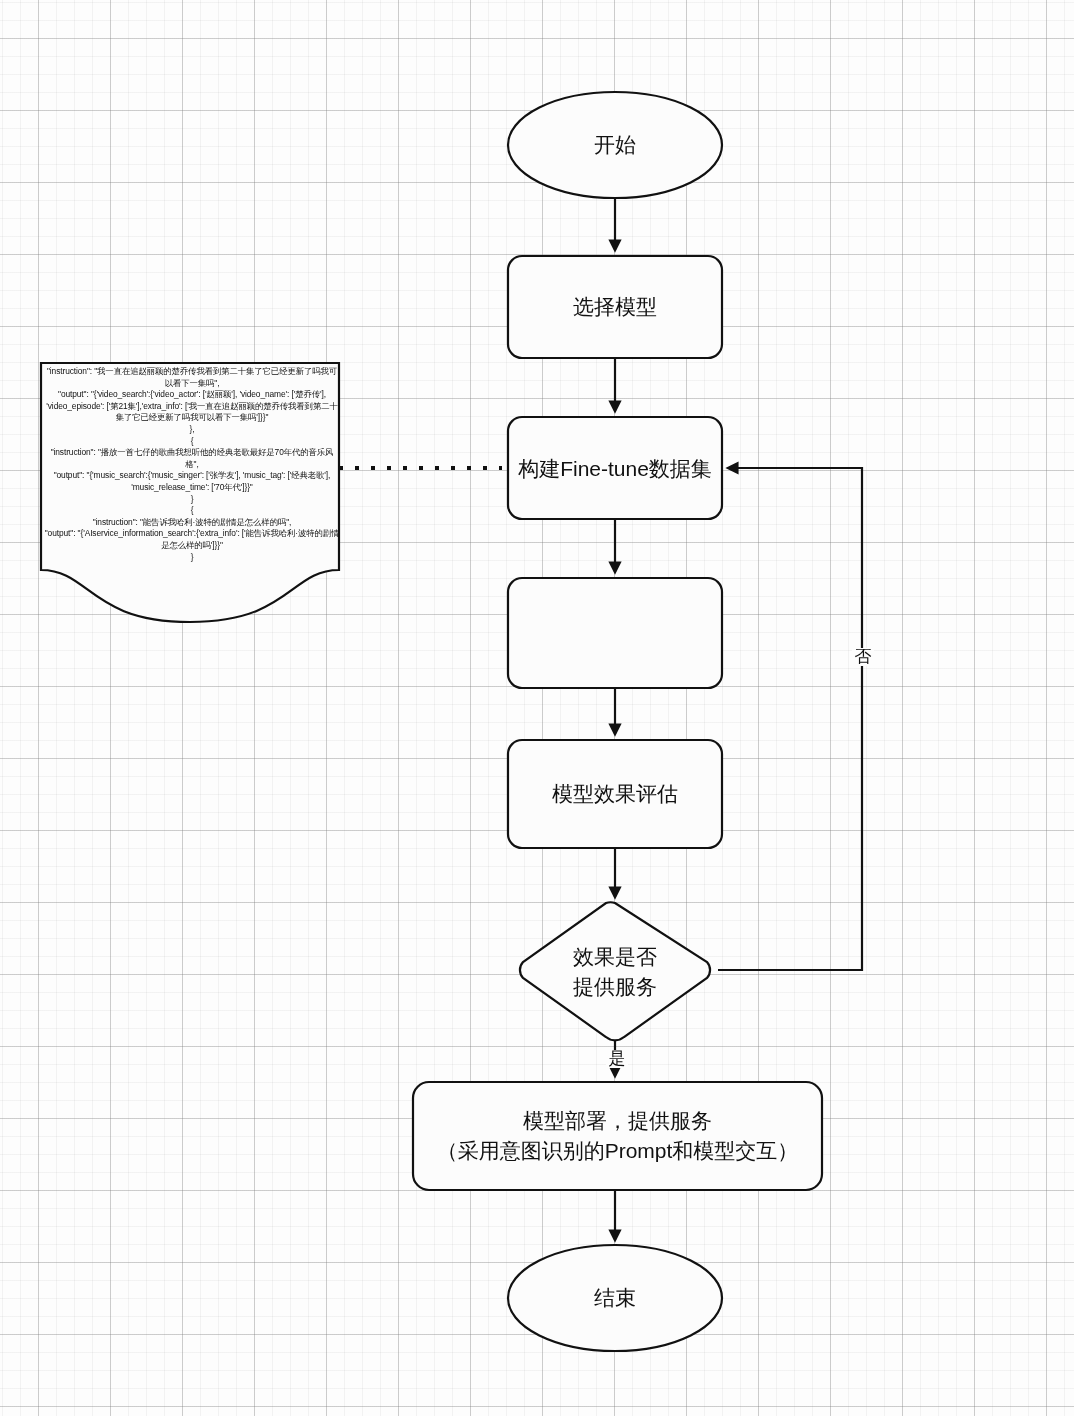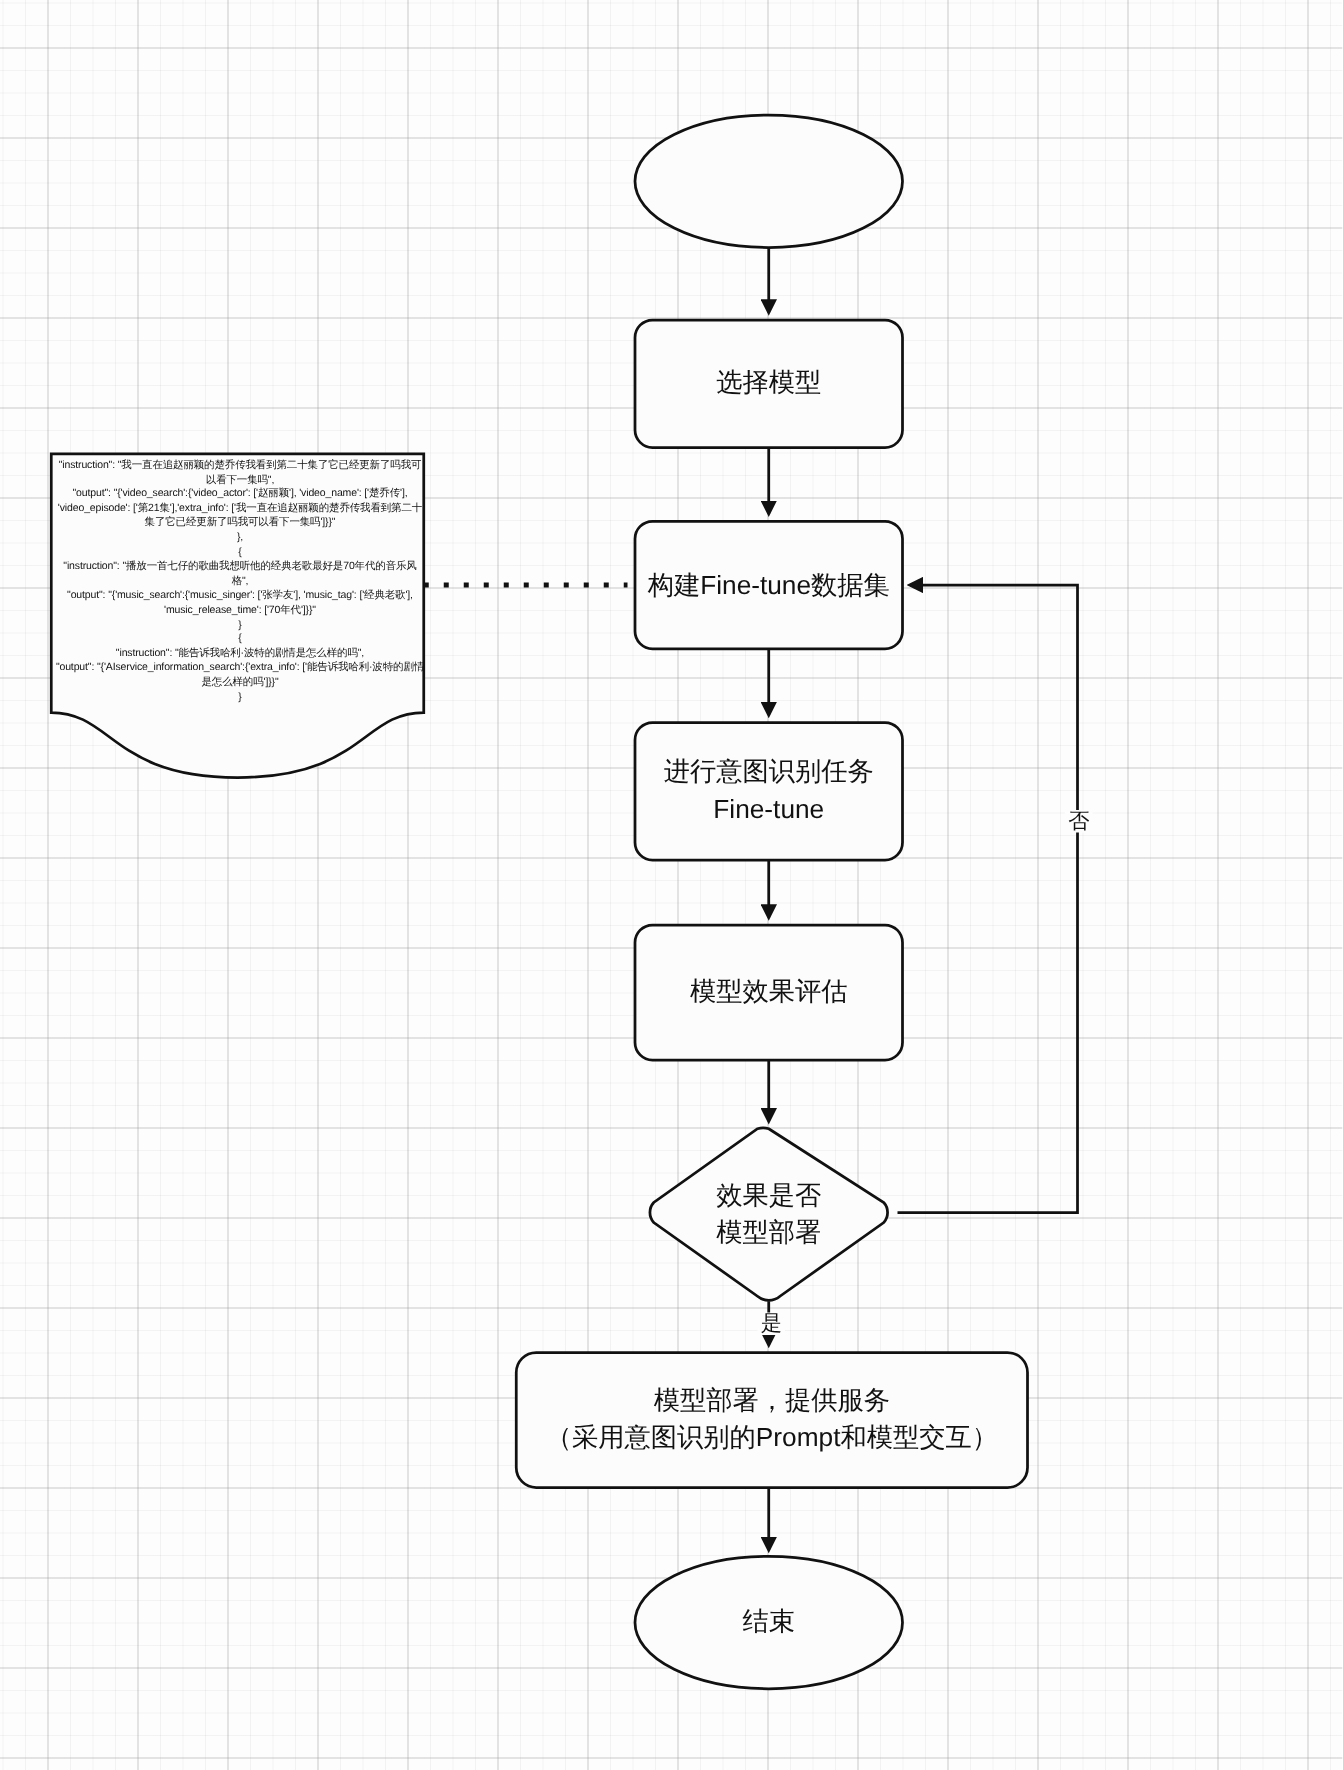--- a/index.html
+++ b/index.html
@@ -119,32 +119,31 @@
 
     <line x1="615" y1="1041" x2="615" y2="1076" stroke="#111111" stroke-width="2.2" marker-end="url(#arrow)"></line>
 
     <line x1="615" y1="1190" x2="615" y2="1240" stroke="#111111" stroke-width="2.2" marker-end="url(#arrow)"></line>
 
     <path d="M 718 970 L 862 970 L 862 468 L 728 468" fill="none" stroke="#111111" stroke-width="2.2" marker-end="url(#arrow)"></path>
 
     <line x1="339" y1="468" x2="502" y2="468" stroke="#111111" stroke-width="4" stroke-dasharray="4 12" stroke-linecap="butt"></line>
   </svg>
 
+  <div class="node-label" style="left:508px; top:92px; width:214px; height:106px;">开始</div>
 
   <div class="node-label" style="left:508px; top:256px; width:214px; height:102px;text-align:right;">选择模型</div>
 
   <div class="node-label" style="left:508px; top:417px; width:214px; height:104px;">构建Fine-tune数据集</div>
 
-  <div class="node-label" style="left:508px; top:578px; width:214px; height:110px;">进行意图识别任务
-Fine-tune</div>
 
   <div class="node-label" style="left:508px; top:740px; width:214px; height:108px;text-align:center;">模型效果评估</div>
 
   <div class="node-label" style="left:515px; top:903px; width:200px; height:138px;">效果是否
-模型部署</div>
+提供服务</div>
 
   <div class="node-label" style="left:413px; top:1082px; width:409px; height:108px;border-radius:30px;">模型部署，提供服务
 （采用意图识别的Prompt和模型交互）</div>
 
   <div class="node-label" style="left:508px; top:1245px; width:214px; height:106px;">结束</div>
 
   <div id="doc-text">"instruction": "我一直在追赵丽颖的楚乔传我看到第二十集了它已经更新了吗我可以看下一集吗",
 "output": "{'video_search':{'video_actor': ['赵丽颖'], 'video_name': ['楚乔传'], 'video_episode': ['第21集'],'extra_info': ['我一直在追赵丽颖的楚乔传我看到第二十集了它已经更新了吗我可以看下一集吗']}}"
 },
 {

